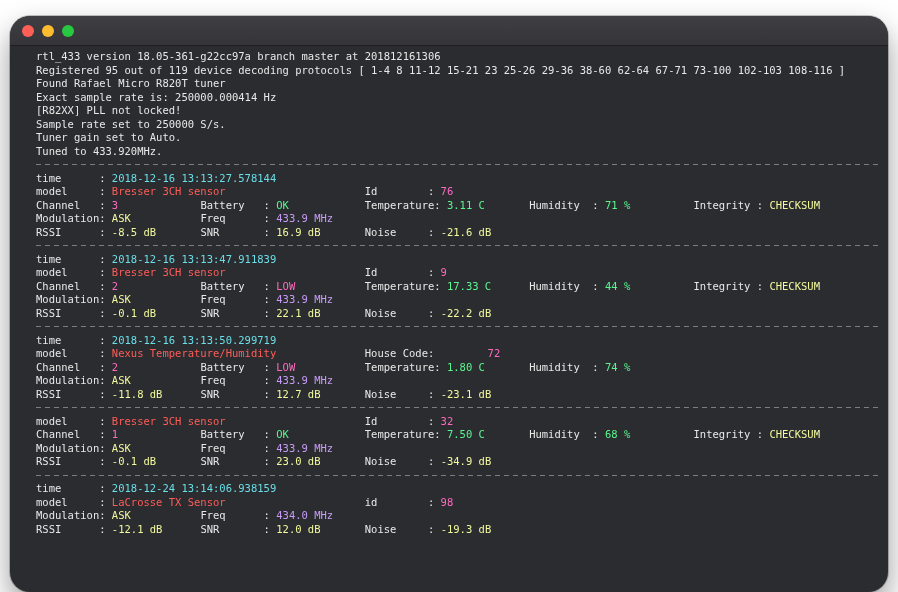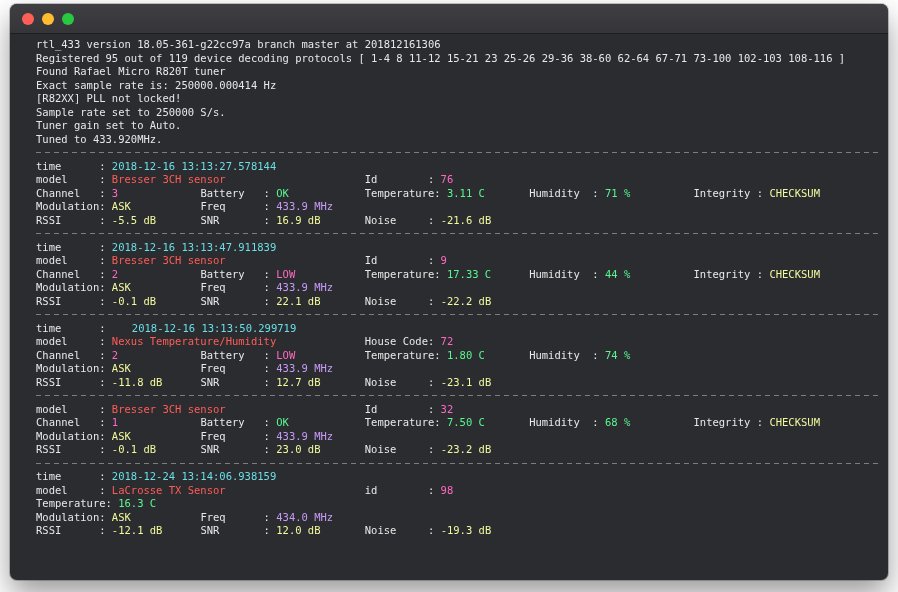--- a/index.html
+++ b/index.html
@@ -4,23 +4,23 @@
 <style>
   * { margin:0; padding:0; box-sizing:border-box; }
   html, body {
     width:898px; height:592px;
     background:#ffffff;
     font-family:"DejaVu Sans Mono", "Liberation Mono", monospace;
     overflow:hidden;
   }
   .page { position:relative; width:898px; height:592px; background:#ffffff; }
   .window {
-    position:absolute; left:10px; top:4px; width:878px; height:576px;
+    position:absolute; left:10px; top:16px; width:878px; height:576px;
     background:var(--pal-bg, #2b2c30);
-    border-radius:7px;
+    border-radius:20px;
     box-shadow:0 14px 30px rgba(0,0,0,0.40), 0 0 0 1px rgba(0,0,0,0.22);
     overflow:hidden;
   }
   .titlebar {
     height:30px;
     background:linear-gradient(#3f3f43, #353539);
     border-bottom:1px solid #1e1e21;
     display:flex; align-items:center; padding-left:12px;
   }
   .traffic-lights { display:flex; gap:8px; }
@@ -59,47 +59,46 @@
         <div class="line">Sample rate set to 250000 S/s.</div>
         <div class="line">Tuner gain set to Auto.</div>
         <div class="line">Tuned to 433.920MHz.</div>
         <div class="separator-row">
           <div class="dash"></div>
         </div>
         <div class="line"><span>time      : </span><span style="color: rgb(106, 223, 232);">2018-12-16 13:13:27.578144</span><span>                                                                  </span></div>
         <div class="line"><span>model     : </span><span style="color: rgb(255, 92, 87);">Bresser 3CH sensor</span><span>                      </span><span>Id        : </span><span style="color: rgb(255, 106, 193);">76</span><span>                                      </span></div>
         <div class="line"><span>Channel   : </span><span style="color: rgb(255, 106, 193);">3</span><span>             </span><span>Battery   : </span><span style="color: rgb(90, 247, 142);">OK</span><span>            </span><span>Temperature: </span><span style="color: rgb(90, 247, 142);">3.11 C</span><span>       </span><span>Humidity  : </span><span style="color: rgb(90, 247, 142);">71 %</span><span>          </span><span>Integrity : </span><span style="color: rgb(243, 249, 157);">CHECKSUM</span><span>      </span></div>
         <div class="line"><span>Modulation: </span><span style="color: rgb(243, 249, 157);">ASK</span><span>           </span><span>Freq      : </span><span style="color: rgb(199, 155, 247);">433.9 MHz</span><span>     </span></div>
-        <div class="line"><span>RSSI      : </span><span style="color: rgb(243, 249, 157);">-5.5 dB</span><span>       </span><span>SNR       : </span><span style="color: rgb(243, 249, 157);">16.9 dB</span><span>       </span><span>Noise     : </span><span style="color: rgb(243, 249, 157);">-21.6 dB</span><span>      </span></div>
+        <div class="line"><span>RSSI      : </span><span style="color: rgb(243, 249, 157);">-8.5 dB</span><span>       </span><span>SNR       : </span><span style="color: rgb(243, 249, 157);">16.9 dB</span><span>       </span><span>Noise     : </span><span style="color: rgb(243, 249, 157);">-21.6 dB</span><span>      </span></div>
         <div class="separator-row">
           <div class="dash"></div>
         </div>
         <div class="line"><span>time      : </span><span style="color: rgb(106, 223, 232);">2018-12-16 13:13:47.911839</span><span>                                                                  </span></div>
         <div class="line"><span>model     : </span><span style="color: rgb(255, 92, 87);">Bresser 3CH sensor</span><span>                      </span><span>Id        : </span><span style="color: rgb(255, 106, 193);">9</span><span>                                       </span></div>
         <div class="line"><span>Channel   : </span><span style="color: rgb(255, 106, 193);">2</span><span>             </span><span>Battery   : </span><span style="color: rgb(255, 106, 193);">LOW</span><span>           </span><span>Temperature: </span><span style="color: rgb(90, 247, 142);">17.33 C</span><span>      </span><span>Humidity  : </span><span style="color: rgb(90, 247, 142);">44 %</span><span>          </span><span>Integrity : </span><span style="color: rgb(243, 249, 157);">CHECKSUM</span><span>      </span></div>
         <div class="line"><span>Modulation: </span><span style="color: rgb(243, 249, 157);">ASK</span><span>           </span><span>Freq      : </span><span style="color: rgb(199, 155, 247);">433.9 MHz</span><span>     </span></div>
         <div class="line"><span>RSSI      : </span><span style="color: rgb(243, 249, 157);">-0.1 dB</span><span>       </span><span>SNR       : </span><span style="color: rgb(243, 249, 157);">22.1 dB</span><span>       </span><span>Noise     : </span><span style="color: rgb(243, 249, 157);">-22.2 dB</span><span>      </span></div>
         <div class="separator-row">
           <div class="dash"></div>
         </div>
-        <div class="line"><span>time      : </span><span style="color: rgb(106, 223, 232); margin-left: 20px;">2018-12-16 13:13:50.299719</span><span>                                                                  </span></div>
-        <div class="line"><span>model     : </span><span style="color: rgb(255, 92, 87);">Nexus Temperature/Humidity</span><span>              </span><span>House Code: </span><span style="color: rgb(255, 106, 193);">72</span><span>                                      </span></div>
+        <div class="line"><span>time      : </span><span style="color: rgb(106, 223, 232);">2018-12-16 13:13:50.299719</span><span>                                                                  </span></div>
+        <div class="line"><span>model     : </span><span style="color: rgb(255, 92, 87);">Nexus Temperature/Humidity</span><span>              </span><span>House Code: </span><span style="color: rgb(255, 106, 193); margin-left: 47px;">72</span><span>                                      </span></div>
         <div class="line"><span>Channel   : </span><span style="color: rgb(255, 106, 193);">2</span><span>             </span><span>Battery   : </span><span style="color: rgb(255, 106, 193);">LOW</span><span>           </span><span>Temperature: </span><span style="color: rgb(90, 247, 142);">1.80 C</span><span>       </span><span>Humidity  : </span><span style="color: rgb(90, 247, 142);">74 %</span><span>          </span></div>
         <div class="line"><span>Modulation: </span><span style="color: rgb(243, 249, 157);">ASK</span><span>           </span><span>Freq      : </span><span style="color: rgb(199, 155, 247);">433.9 MHz</span><span>     </span></div>
         <div class="line"><span>RSSI      : </span><span style="color: rgb(243, 249, 157);">-11.8 dB</span><span>      </span><span>SNR       : </span><span style="color: rgb(243, 249, 157);">12.7 dB</span><span>       </span><span>Noise     : </span><span style="color: rgb(243, 249, 157);">-23.1 dB</span><span>      </span></div>
         <div class="separator-row">
           <div class="dash"></div>
         </div>
         <div class="line"><span>model     : </span><span style="color: rgb(255, 92, 87);">Bresser 3CH sensor</span><span>                      </span><span>Id        : </span><span style="color: rgb(255, 106, 193);">32</span><span>                                      </span></div>
         <div class="line"><span>Channel   : </span><span style="color: rgb(255, 106, 193);">1</span><span>             </span><span>Battery   : </span><span style="color: rgb(90, 247, 142);">OK</span><span>            </span><span>Temperature: </span><span style="color: rgb(90, 247, 142);">7.50 C</span><span>       </span><span>Humidity  : </span><span style="color: rgb(90, 247, 142);">68 %</span><span>          </span><span>Integrity : </span><span style="color: rgb(243, 249, 157);">CHECKSUM</span><span>      </span></div>
         <div class="line"><span>Modulation: </span><span style="color: rgb(243, 249, 157);">ASK</span><span>           </span><span>Freq      : </span><span style="color: rgb(199, 155, 247);">433.9 MHz</span><span>     </span></div>
-        <div class="line"><span>RSSI      : </span><span style="color: rgb(243, 249, 157);">-0.1 dB</span><span>       </span><span>SNR       : </span><span style="color: rgb(243, 249, 157);">23.0 dB</span><span>       </span><span>Noise     : </span><span style="color: rgb(243, 249, 157);">-23.2 dB</span><span>      </span></div>
+        <div class="line"><span>RSSI      : </span><span style="color: rgb(243, 249, 157);">-0.1 dB</span><span>       </span><span>SNR       : </span><span style="color: rgb(243, 249, 157);">23.0 dB</span><span>       </span><span>Noise     : </span><span style="color: rgb(243, 249, 157);">-34.9 dB</span><span>      </span></div>
         <div class="separator-row">
           <div class="dash"></div>
         </div>
         <div class="line"><span>time      : </span><span style="color: rgb(106, 223, 232);">2018-12-24 13:14:06.938159</span><span>                                                                  </span></div>
         <div class="line"><span>model     : </span><span style="color: rgb(255, 92, 87);">LaCrosse TX Sensor</span><span>                      </span><span>id        : </span><span style="color: rgb(255, 106, 193);">98</span><span>                                      </span></div>
-        <div class="line"><span>Temperature: </span><span style="color: rgb(90, 247, 142);">16.3 C</span><span>       </span></div>
         <div class="line"><span>Modulation: </span><span style="color: rgb(243, 249, 157);">ASK</span><span>           </span><span>Freq      : </span><span style="color: rgb(199, 155, 247);">434.0 MHz</span><span>     </span></div>
         <div class="line"><span>RSSI      : </span><span style="color: rgb(243, 249, 157); text-align: center;">-12.1 dB</span><span>      </span><span>SNR       : </span><span style="color: rgb(243, 249, 157);">12.0 dB</span><span>       </span><span>Noise     : </span><span style="color: rgb(243, 249, 157);">-19.3 dB</span><span>      </span></div>
       </div>
   </div>
 </div>
 
 </body></html>

